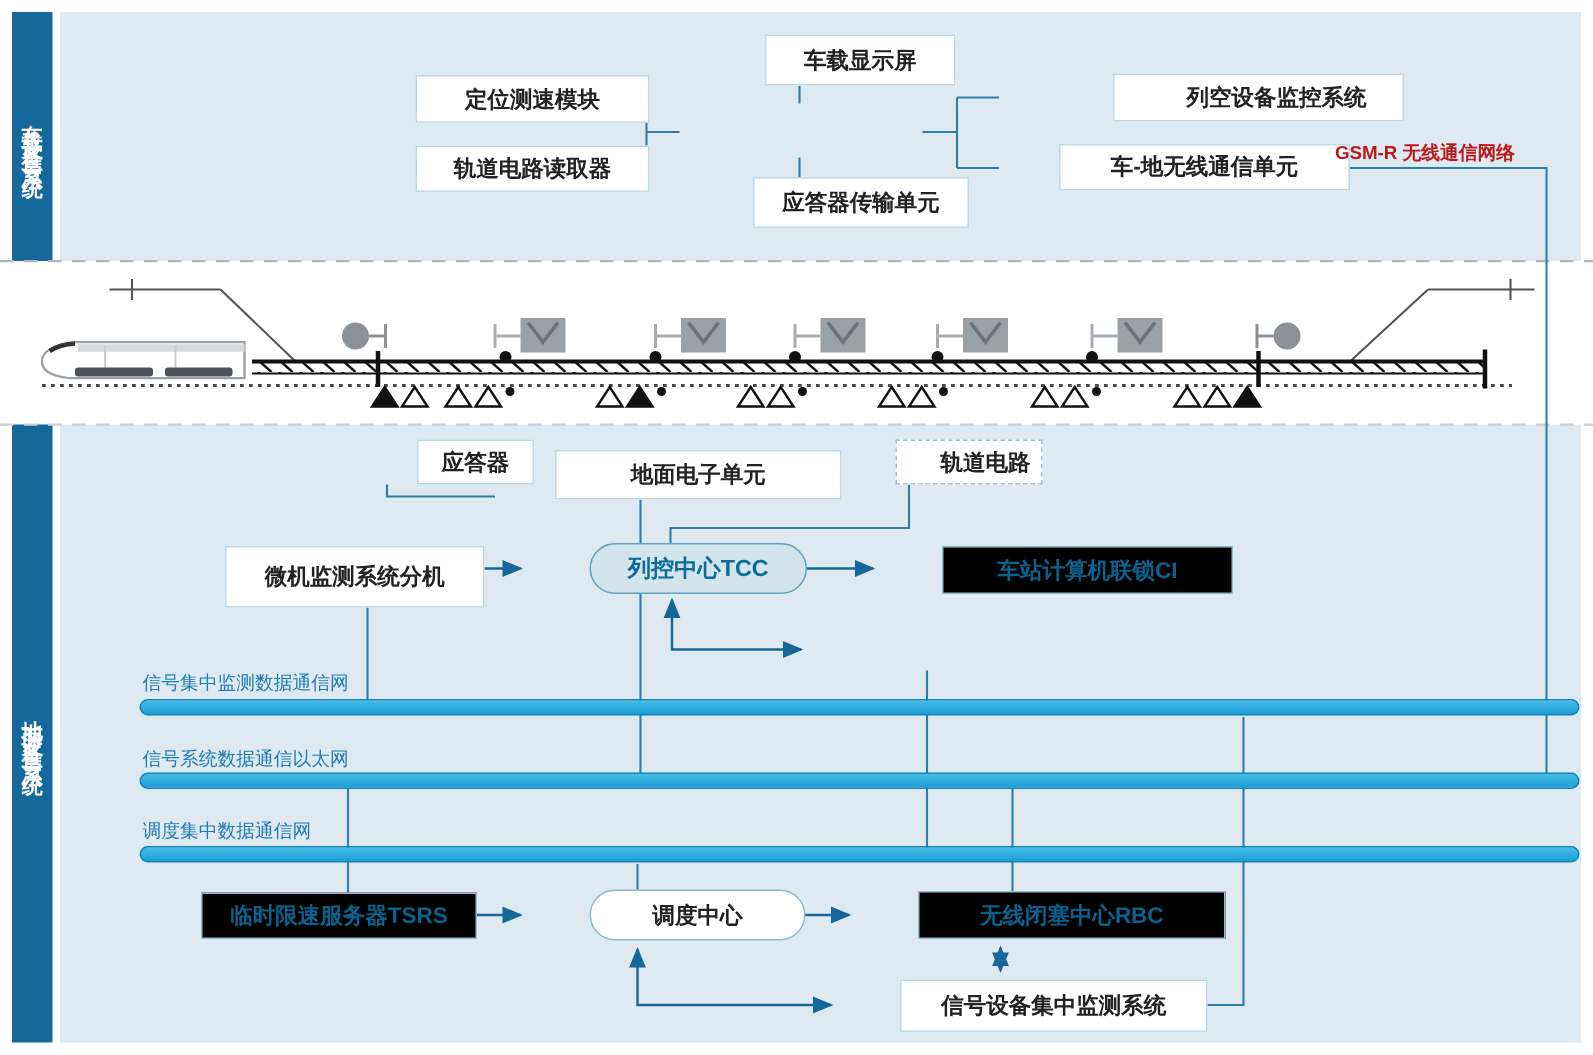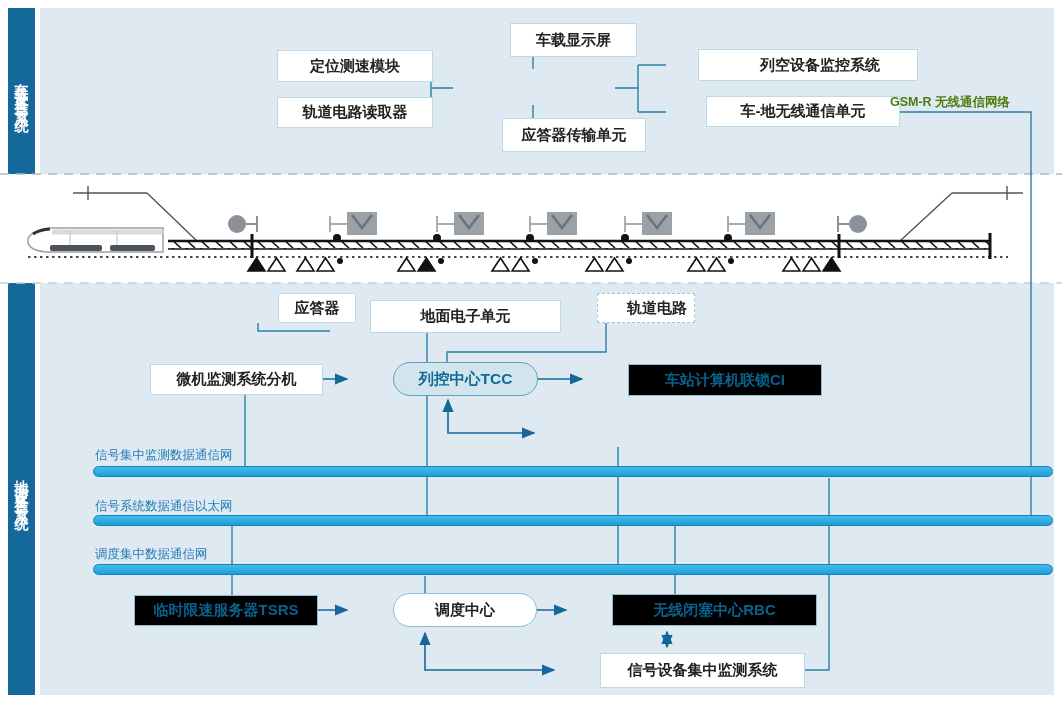--- a/index.html
+++ b/index.html
@@ -22,32 +22,32 @@
   .buslabel{position:absolute;z-index:4;font-size:12.5px;font-weight:400;color:#1e7cb4;}
   .bl1{left:95px;top:447px;} .bl2{left:95px;top:498px;} .bl3{left:95px;top:546px;}
   .box{position:absolute;z-index:5;display:flex;align-items:center;justify-content:center;
        box-sizing:border-box;background:#fff;border:1px solid #bcd9e4;
        font-size:15px;font-weight:600;color:#222;text-align:center;margin-left:40px;}
   .dashed{border:1.5px dashed #9cc4d4;padding-left:22px;}
   .teal{background:#000000;border:1px solid #93bccb;color:#0a618c;}
   .pill{background:#d2e5ec;border:1.5px solid #5da3c0;border-radius:18px;color:#0c6c97;font-size:15.5px;}
   .pill-white{background:#fff;border:1.5px solid #8cbdd3;border-radius:17px;color:#222;}
   .gsmr{position:absolute;left:880px;top:94px;width:140px;z-index:5;font-size:12.5px;
-        font-weight:700;color:#4d7c0f;text-align:center;}
+        font-weight:700;color:#b91c1c;text-align:center;}
   
   .b-display{left:470px;top:23px;width:127px;height:34px;}
   .b-pos{left:237px;top:50px;width:156px;height:32px;}
   .b-reader{left:237px;top:97px;width:156px;height:31px;}
   .b-obcu{left:453px;top:69px;width:162px;height:36px;}
-  .b-monitor{left:658px;top:49px;width:220px;height:32px;padding-left:24px;}
+  .b-monitor{left:702px;top:49px;width:194px;height:32px;padding-left:24px;}
   .b-radio{left:666px;top:96px;width:194px;height:31px;}
   .b-balise{left:238px;top:293px;width:78px;height:30px;}
   .b-leu{left:330px;top:300px;width:191px;height:33px;}
   .b-tc{left:557px;top:293px;width:98px;height:30px;}
-  .b-micro{left:110px;top:364px;width:173px;height:31px;}
+  .b-micro{left:110px;top:364px;width:173px;height:41px;}
   .b-tcc{left:353px;top:362px;width:145px;height:34px;}
   .b-ci{left:588px;top:364px;width:194px;height:32px;}
   .b-ctc{left:540px;top:413px;width:197px;height:34px;}
   .b-tsrs{left:94px;top:595px;width:184px;height:31px;}
   .b-dispatch{left:353px;top:593px;width:144px;height:34px;}
   .b-rbc{left:572px;top:594px;width:205px;height:32px;}
   .b-monsys{left:560px;top:653px;width:205px;height:35px;}
 </style>
 </head>
 <body>

